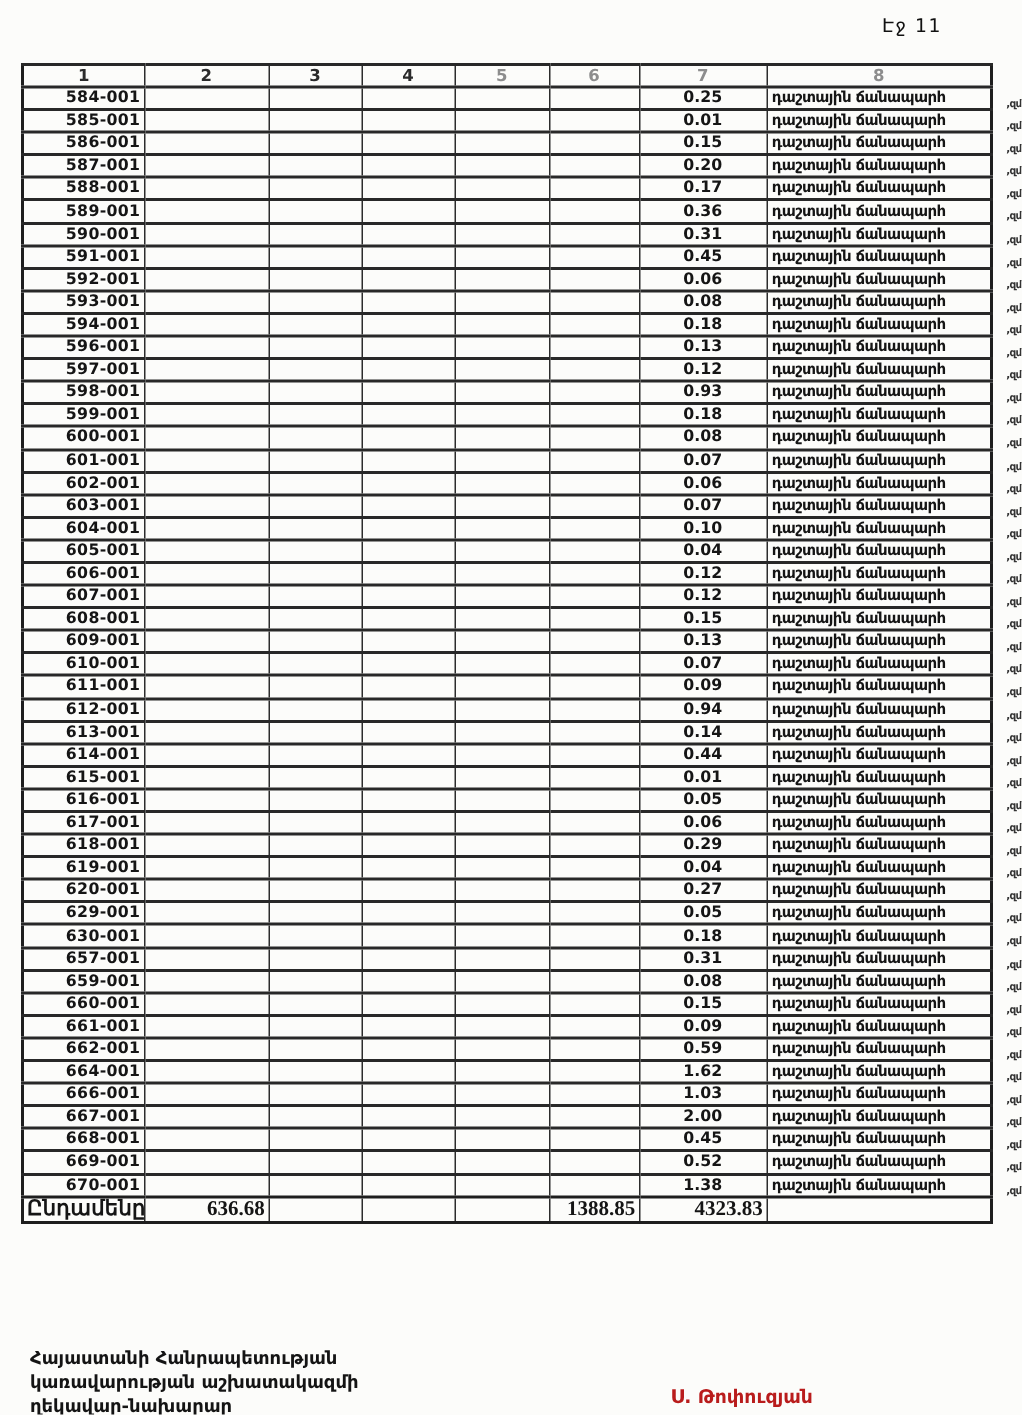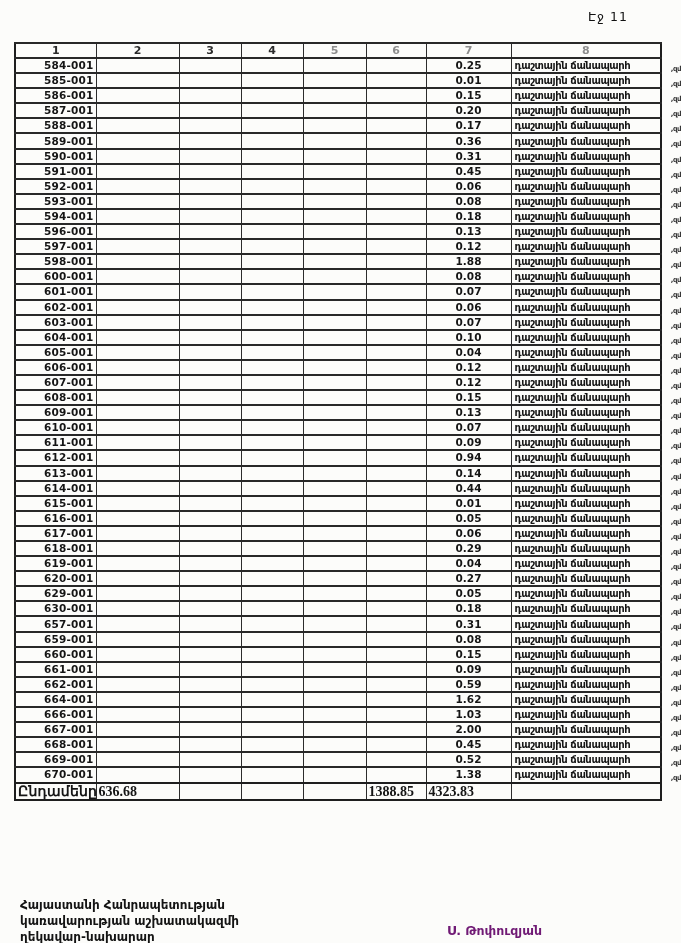--- a/index.html
+++ b/index.html
@@ -42,28 +42,28 @@
     text-align:left;font-size:10px;letter-spacing:-0.4px;
     position:relative;padding-left:3px;
   }
   .suffix{
     position:absolute;right:-21px;top:4px;
     font-size:7px;font-weight:bold;color:#333;letter-spacing:-0.5px;text-align:center;
   }
   tr.totals td{
     height:15px;font-size:14px;border-top:2.5px solid #1e1e1e;font-family:Liberation Serif, serif;
   }
-  tr.totals td.col-value{text-align:left;margin-left:24px;}
+  tr.totals td.col-value{text-align:right;margin-left:24px;}
   .footer{
     position:absolute;left:20px;top:897px;
     font-size:12px;font-weight:bold;line-height:16px;color:#141414;
   }
   .signature{
     position:absolute;left:447px;top:923px;
-    font-size:12.5px;font-weight:bold;color:#701a75;
+    font-size:12.5px;font-weight:bold;color:#b91c1c;
   }
 </style>
 </head>
 <body>
 
 <div class="page-label">Էջ 11</div>
 
 <table class="doc-table">
   <colgroup>
     <col style="width:81px">
@@ -218,21 +218,31 @@
         <td class="col-value">0.12</td>
         <td class="col-label"><span>դաշտային ճանապարհ</span><span class="suffix">,զմ</span></td>
       </tr>
       <tr>
         <td class="col-code">598-001</td>
         <td></td>
         <td></td>
         <td></td>
         <td></td>
         <td></td>
-        <td class="col-value">1.88</td>
+        <td class="col-value">0.93</td>
+        <td class="col-label"><span>դաշտային ճանապարհ</span><span class="suffix">,զմ</span></td>
+      </tr>
+      <tr>
+        <td class="col-code">599-001</td>
+        <td></td>
+        <td></td>
+        <td></td>
+        <td></td>
+        <td></td>
+        <td class="col-value">0.18</td>
         <td class="col-label"><span>դաշտային ճանապարհ</span><span class="suffix">,զմ</span></td>
       </tr>
       <tr>
         <td class="col-code">600-001</td>
         <td></td>
         <td></td>
         <td></td>
         <td></td>
         <td></td>
         <td class="col-value">0.08</td>

